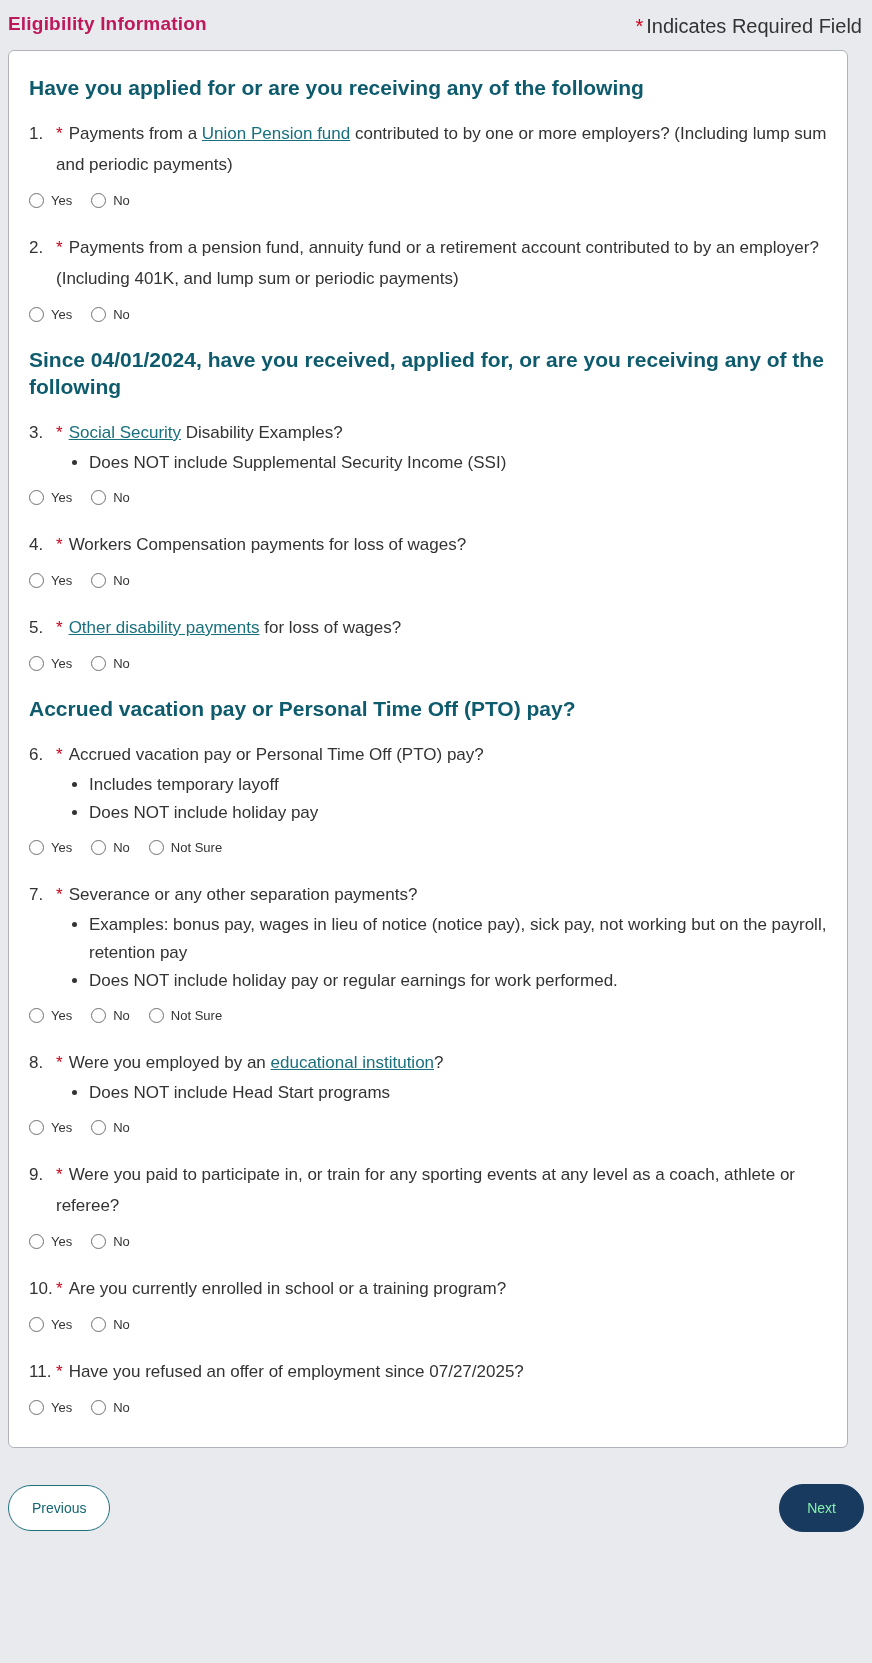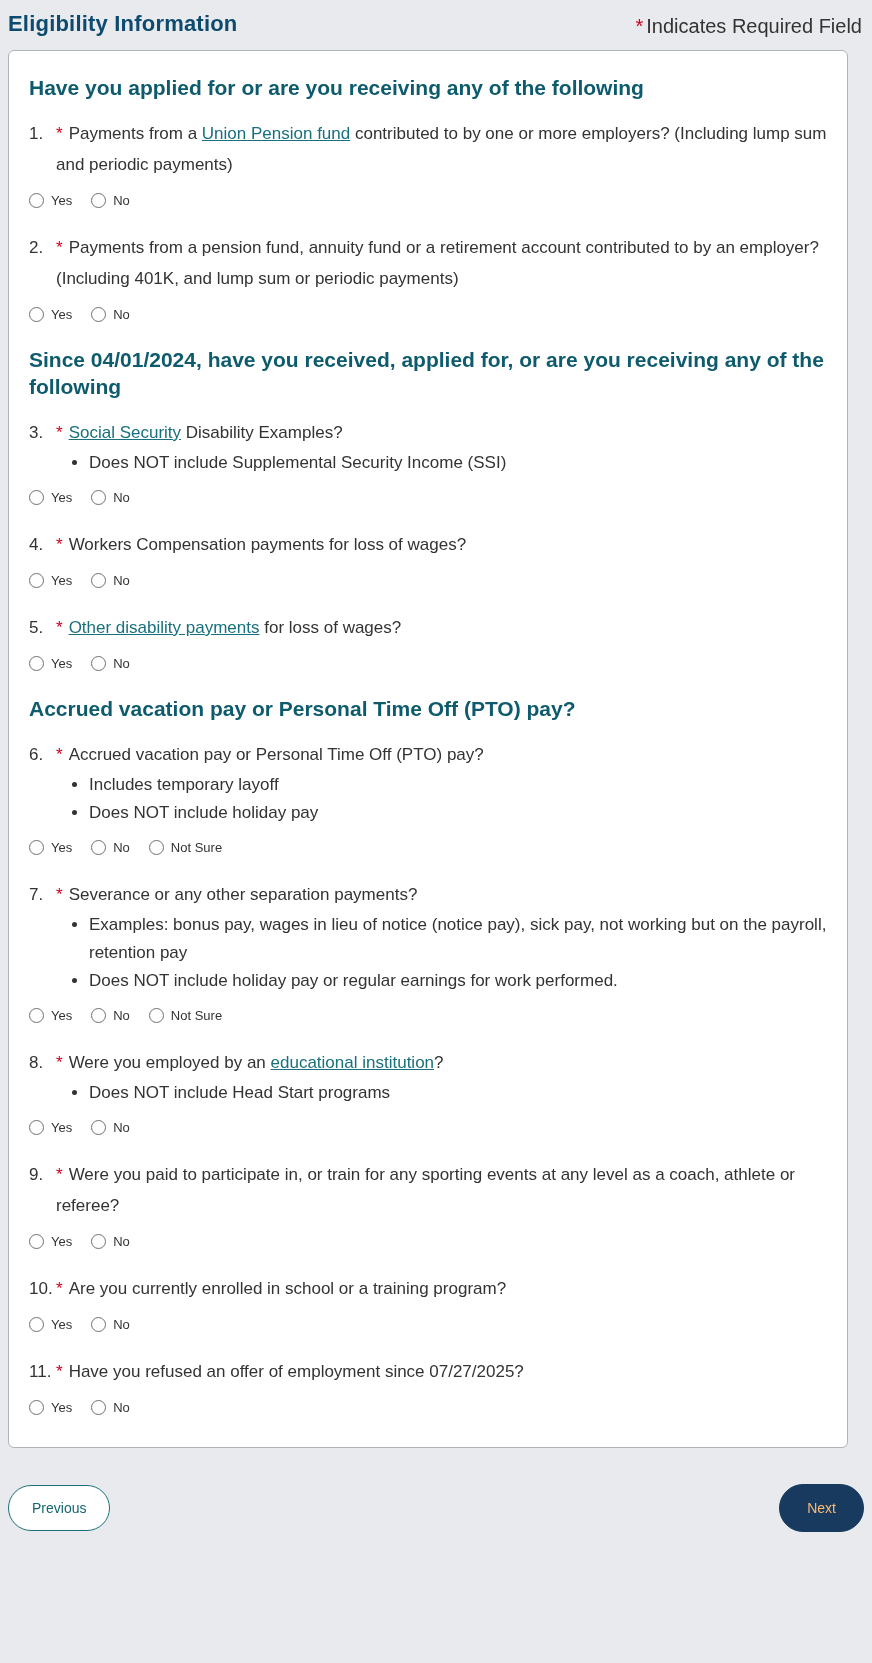--- a/index.html
+++ b/index.html
@@ -16,23 +16,23 @@
     overflow: hidden;
   }
   
   .topbar {
     display: flex;
     justify-content: space-between;
     align-items: flex-start;
     padding: 6px 10px 0 8px;
   }
   .page-title {
-    font-size: 22px;
+    font-size: 19px;
     font-weight: 700;
-    color: #0c4a6e;
+    color: #be185d;
     line-height: 36px;
     letter-spacing: 0.2px;
   }
   .required-note {
     font-size: 20px;
     color: #333;
     margin-top: 9px;
   }
   .required-note .star {
     color: #d0021b;
@@ -131,21 +131,21 @@
   }
   .btn-prev {
     background: #ffffff;
     border: 1px solid #1b6f7b;
     color: #156672;
     padding: 11px 23px;
   }
   .btn-next {
     background: #173a5e;
     border: 1px solid #173a5e;
-    color: #fdba74;
+    color: #86efac;
     padding: 12px 27px;
   }
 </style>
 </head>
 <body>
 
 <div class="topbar">
   <div class="page-title">Eligibility Information</div>
   <div class="required-note">
     <span class="star">*</span><span>Indicates Required Field</span>

